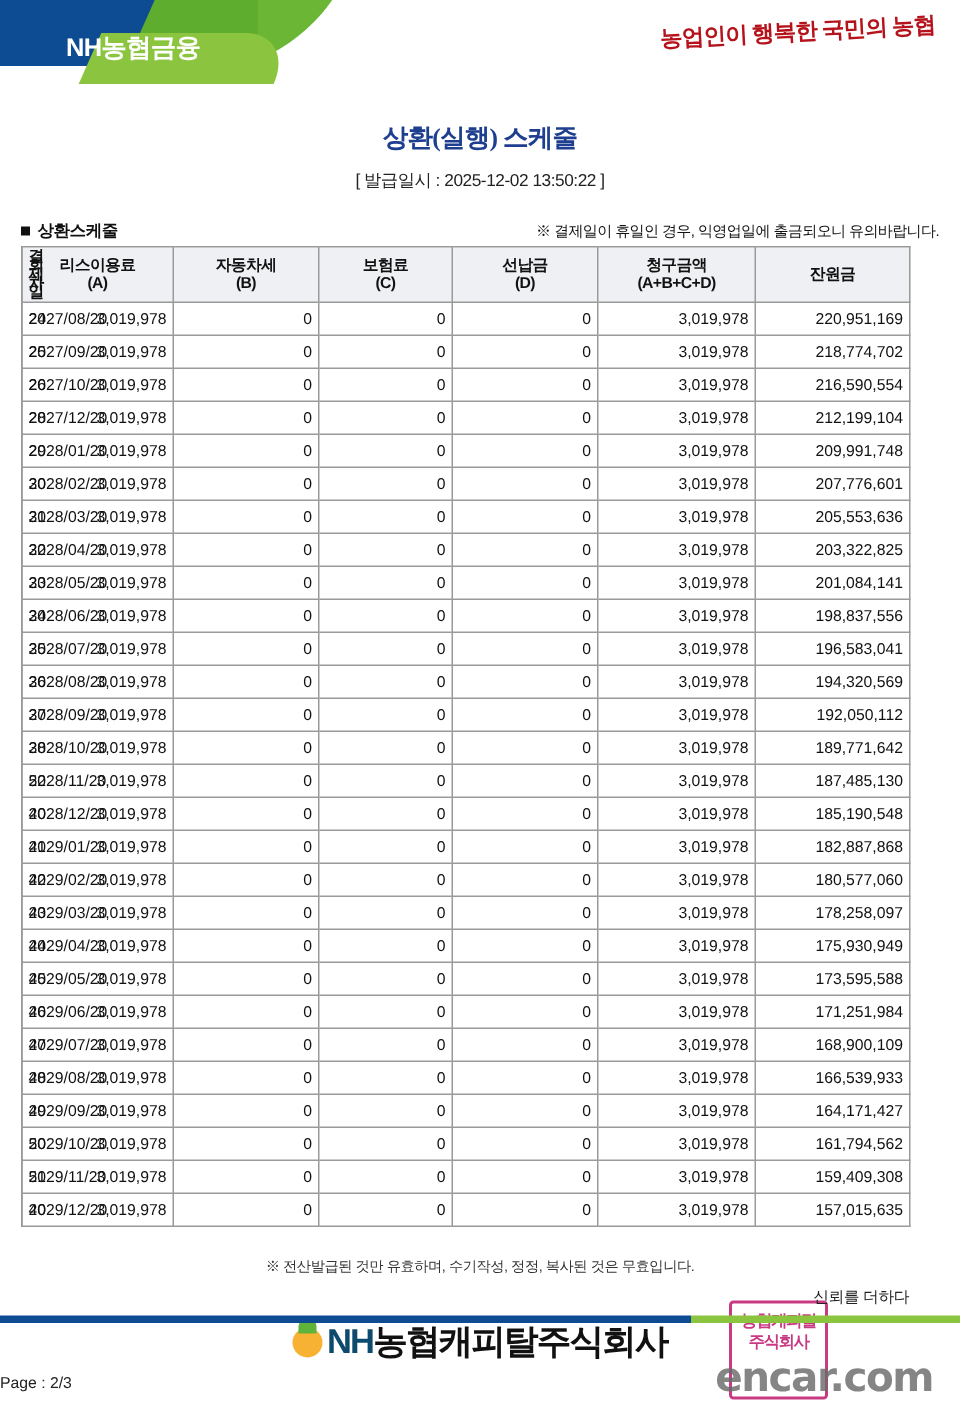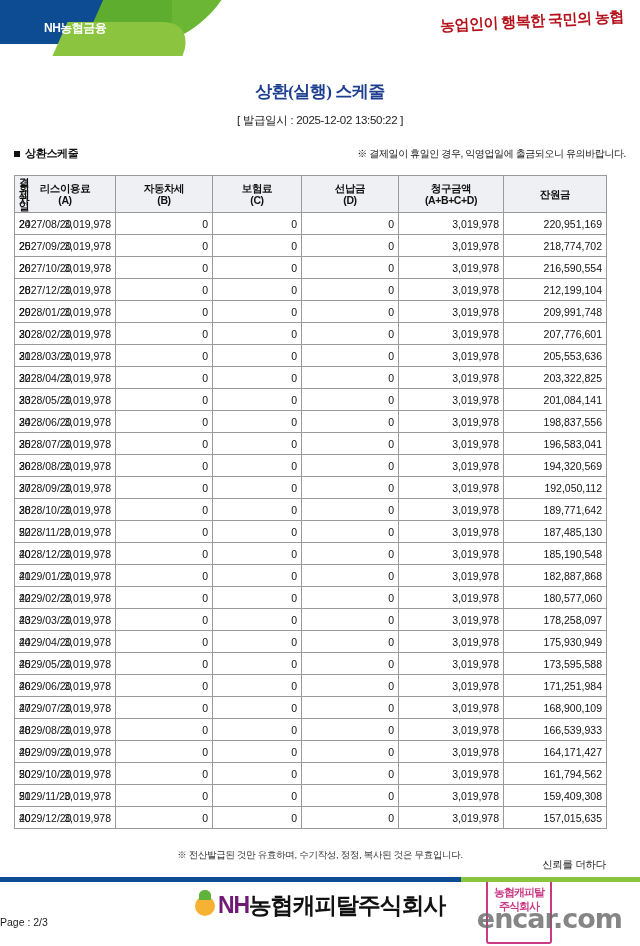--- a/index.html
+++ b/index.html
@@ -44,21 +44,21 @@
     left: 60px; top: 22px;
     width: 130px; height: 34px;
     background: #8bc53f;
     border-radius: 0 40px 0 0;
     transform: skewX(-24deg);
   }
   .hdr-logo-text {
     position: absolute;
     left: 44px; top: 20px;
     color: #ffffff;
-    font-size: 12px;
+    font-size: 17px;
     font-weight: bold;
     letter-spacing: -0.5px;
     z-index: 5;
   }
   .hdr-slogan {
     position: absolute;
     right: 16px; top: 12px;
     color: #b5121b;
     font-size: 15px;
     font-weight: bold;
@@ -83,21 +83,21 @@
     font-size: 11.5px;
     margin-top: 10px;
     letter-spacing: -0.3px;
   }
 
   
   .caption-row {
     display: flex;
     justify-content: space-between;
     align-items: flex-end;
-    margin: 18px 14px 14px 14px;
+    margin: 18px 14px 3px 14px;
     gap: 16px;
   }
   .caption-left {
     font-size: 11px;
     font-weight: bold;
     color: #111;
     letter-spacing: -0.3px;
   }
   .caption-left .sq {
     display: inline-block;
@@ -160,21 +160,21 @@
   }
   .company-name {
     text-align: center;
     font-size: 23px;
     font-weight: bold;
     color: #111;
     letter-spacing: -1.2px;
     padding-top: 14px;
   }
   .company-name .nh {
-    color: #701a75;
+    color: #0c4a6e;
   }
   .sun-icon {
     display: inline-block;
     width: 20px; height: 20px;
     background: #f7b233;
     border-radius: 50%;
     position: relative;
     top: 3px;
     margin-right: 3px;
   }

